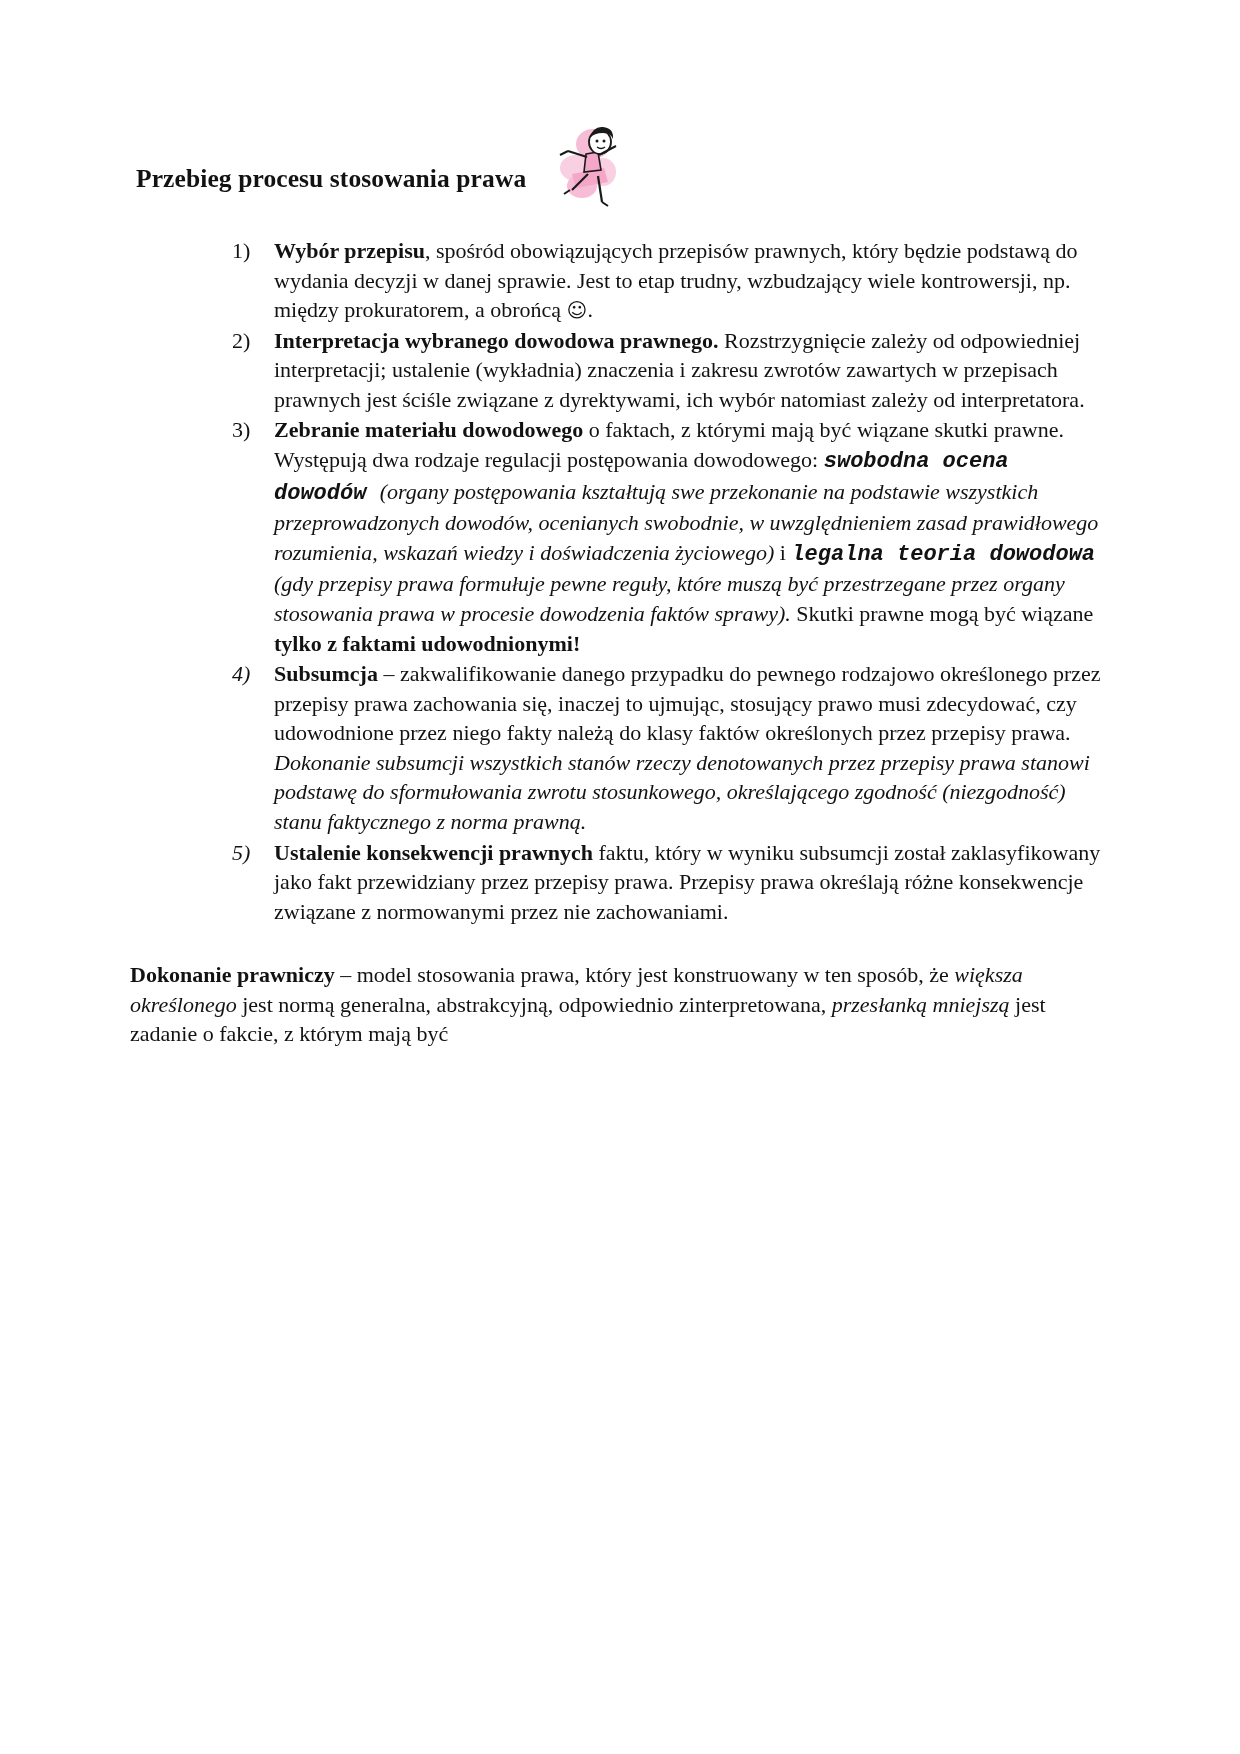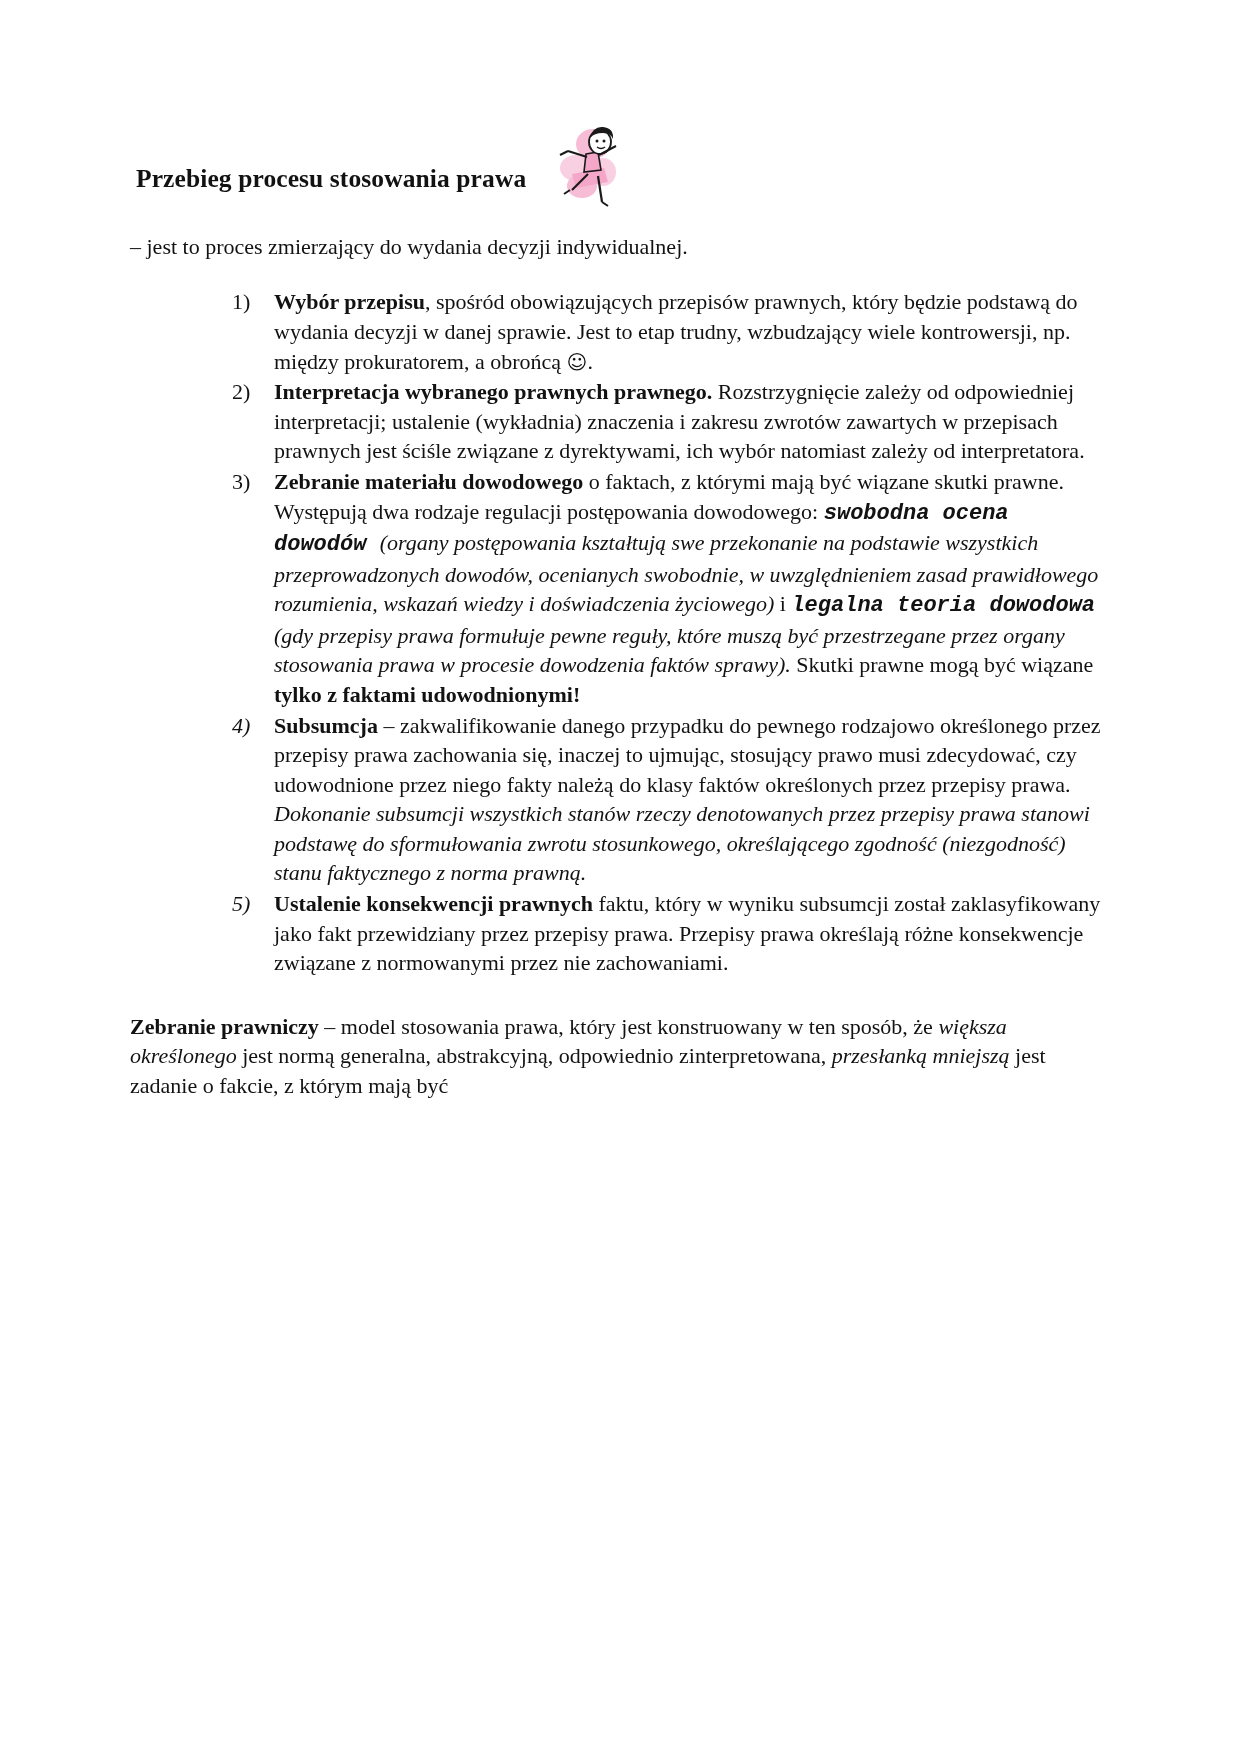--- a/index.html
+++ b/index.html
@@ -131,26 +131,25 @@
       <path d="M22 27 L14 31" stroke="#1a1a1a" stroke-width="2" fill="none"></path>
       <path d="M53 31 L70 22" stroke="#1a1a1a" stroke-width="2" fill="none"></path>
 
       <path d="M42 50 L26 66" stroke="#1a1a1a" stroke-width="2.2" fill="none"></path>
       <path d="M52 52 L56 78" stroke="#1a1a1a" stroke-width="2.2" fill="none"></path>
       <path d="M24 66 L18 70" stroke="#1a1a1a" stroke-width="2" fill="none"></path>
       <path d="M56 78 L62 82" stroke="#1a1a1a" stroke-width="2" fill="none"></path>
     </svg>
   </div>
 
-  <p class="lead">– jest to proces zmierzający do wydania decyzji indywidualnej.</p>
 
 
   <ol class="etapy" id="steps-list">
       <li><span class="marker">1)</span><span><span class="b">Wybór przepisu</span><span>, spośród obowiązujących przepisów prawnych, który będzie podstawą do wydania decyzji w danej sprawie. Jest to etap trudny, wzbudzający wiele kontrowersji, np. między prokuratorem, a obrońcą </span><span class="smiley">☺</span><span>.</span></span></li>
-      <li><span class="marker">2)</span><span><span class="b">Interpretacja wybranego prawnych prawnego.</span><span> Rozstrzygnięcie zależy od odpowiedniej interpretacji; ustalenie (wykładnia) znaczenia i zakresu zwrotów zawartych w przepisach prawnych jest ściśle związane z dyrektywami, ich wybór natomiast zależy od interpretatora.</span></span></li>
+      <li><span class="marker">2)</span><span><span class="b">Interpretacja wybranego dowodowa prawnego.</span><span> Rozstrzygnięcie zależy od odpowiedniej interpretacji; ustalenie (wykładnia) znaczenia i zakresu zwrotów zawartych w przepisach prawnych jest ściśle związane z dyrektywami, ich wybór natomiast zależy od interpretatora.</span></span></li>
       <li><span class="marker">3)</span><span><span class="b">Zebranie materiału dowodowego</span><span> o faktach, z którymi mają być wiązane skutki prawne. Występują dwa rodzaje regulacji postępowania dowodowego: </span><span class="bi">swobodna ocena dowodów </span><span class="i">(organy postępowania kształtują swe przekonanie na podstawie wszystkich przeprowadzonych dowodów, ocenianych swobodnie, w uwzględnieniem zasad prawidłowego rozumienia, wskazań wiedzy i doświadczenia życiowego) </span><span> i </span><span class="bi">legalna teoria dowodowa </span><span class="i">(gdy przepisy prawa formułuje pewne reguły, które muszą być przestrzegane przez organy stosowania prawa w procesie dowodzenia faktów sprawy).</span><span> Skutki prawne mogą być wiązane </span><span class="b">tylko z faktami udowodnionymi!</span></span></li>
       <li class="italic-marker"><span class="marker">4)</span><span><span class="b">Subsumcja</span><span> – zakwalifikowanie danego przypadku do pewnego rodzajowo określonego przez przepisy prawa zachowania się, inaczej to ujmując, stosujący prawo musi zdecydować, czy udowodnione przez niego fakty należą do klasy faktów określonych przez przepisy prawa. </span><span class="i">Dokonanie subsumcji wszystkich stanów rzeczy denotowanych przez przepisy prawa stanowi podstawę do sformułowania zwrotu stosunkowego, określającego zgodność (niezgodność) stanu faktycznego z norma prawną.</span></span></li>
       <li class="italic-marker"><span class="marker">5)</span><span><span class="b">Ustalenie konsekwencji prawnych</span><span> faktu, który w wyniku subsumcji został zaklasyfikowany jako fakt przewidziany przez przepisy prawa. Przepisy prawa określają różne konsekwencje związane z normowanymi przez nie zachowaniami.</span></span></li>
     </ol>
 
-  <p class="closing" id="closing-paragraph"><span class="b">Zebranie prawniczy</span><span> – model stosowania prawa, który jest konstruowany w ten sposób, że </span><span class="i">większa określonego</span><span> jest normą generalna, abstrakcyjną, odpowiednio zinterpretowana, </span><span class="i">przesłanką mniejszą</span><span> jest zadanie o fakcie, z którym mają być</span></p>
+  <p class="closing" id="closing-paragraph"><span class="b">Dokonanie prawniczy</span><span> – model stosowania prawa, który jest konstruowany w ten sposób, że </span><span class="i">większa określonego</span><span> jest normą generalna, abstrakcyjną, odpowiednio zinterpretowana, </span><span class="i">przesłanką mniejszą</span><span> jest zadanie o fakcie, z którym mają być</span></p>
 
 </div>
 
 </body></html>

